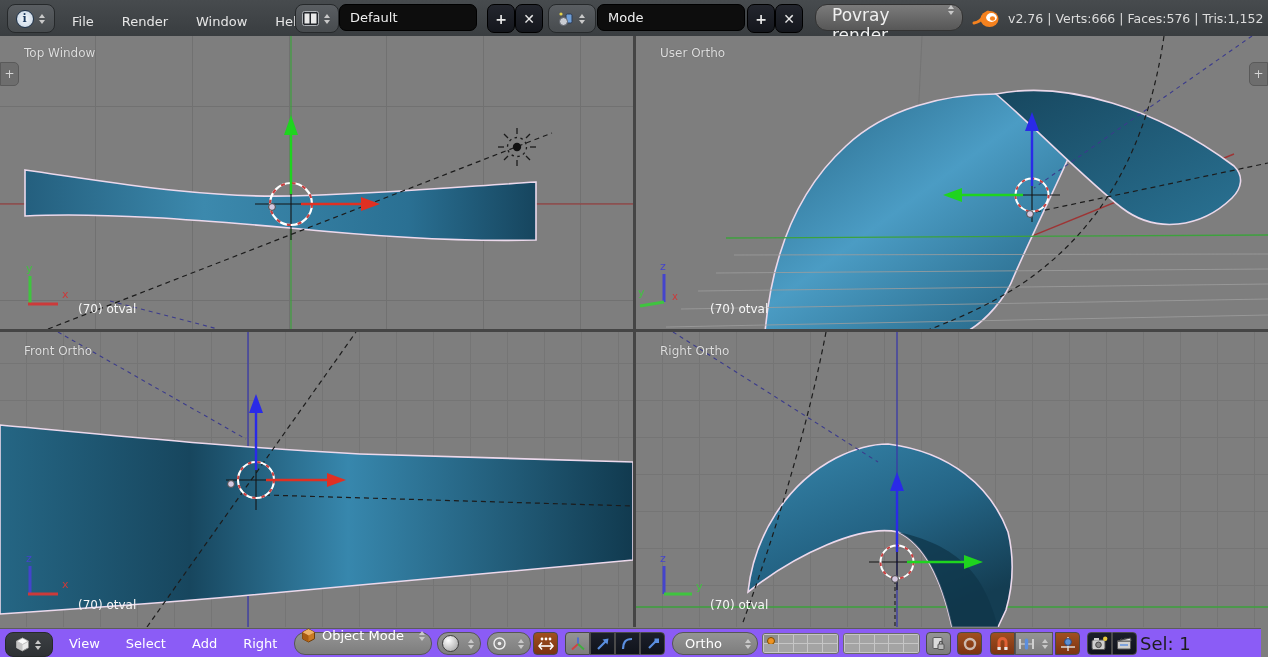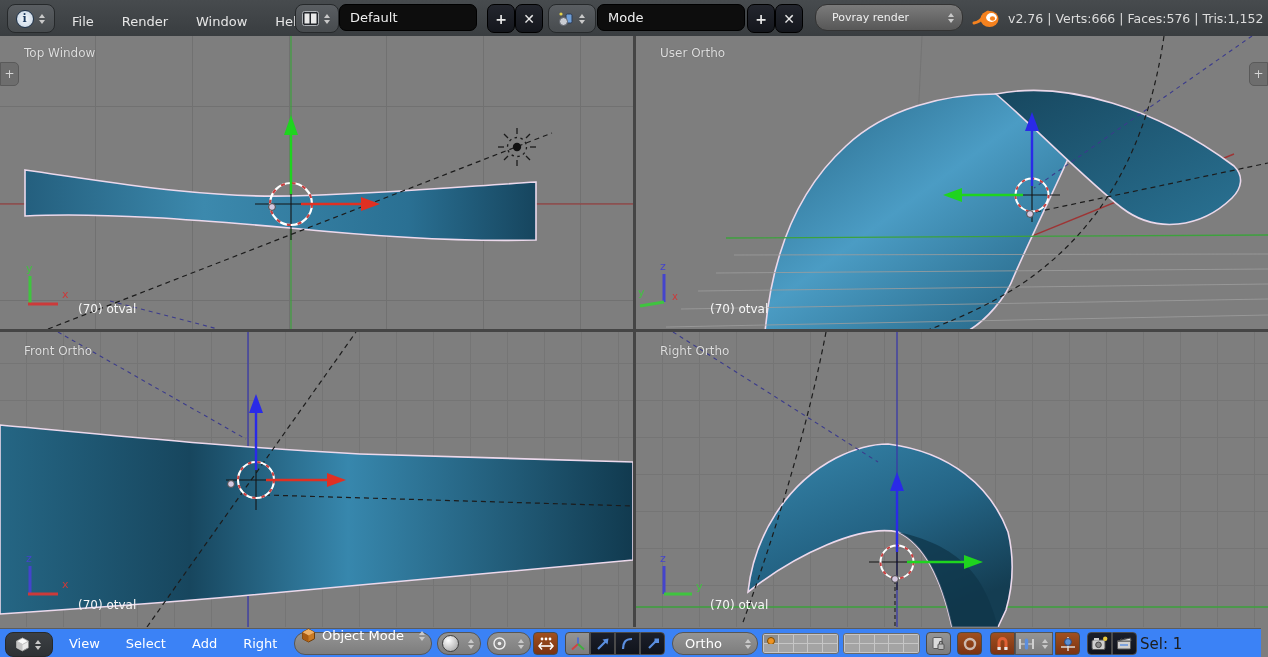--- a/index.html
+++ b/index.html
@@ -14,22 +14,22 @@
     background:linear-gradient(#5a5e62,#474b4e);display:flex;align-items:center;justify-content:center;gap:3px;}
   .spin{display:flex;flex-direction:column;align-items:center;justify-content:center;gap:2px;width:10px;}
   .spin i{display:block;width:0;height:0;border-left:3.5px solid transparent;border-right:3.5px solid transparent;}
   .spin .up{border-bottom:4px solid #c9c9c9;} .spin .dn{border-top:4px solid #c9c9c9;}
   .namefield{position:absolute;top:4px;height:27px;background:#0d0d0d;border:1px solid #000;border-radius:7px;
     color:#efefef;font-size:13px;display:flex;align-items:center;padding:0 10px;box-sizing:border-box;}
   .sqbtn{position:absolute;top:4px;width:26px;height:27px;background:linear-gradient(#23262e,#14161c);
     border:1px solid #000;border-radius:7px;color:#e8e8e8;font-size:14px;font-weight:bold;
     display:flex;align-items:center;justify-content:center;}
   #engine-dropdown{position:absolute;left:815px;top:4px;width:148px;height:27px;border-radius:12px;
-    background:linear-gradient(#7b7b7b,#575757);border:1px solid #333;display:flex;align-items:center;
-    color:#f0f0f0;font-size:11px;padding:0 6px 0 16px;box-sizing:border-box;justify-content:space-between;}
+    background:linear-gradient(#7b7b7b,#575757);border:1px solid #333;display:flex;align-items:flex-start;
+    color:#f0f0f0;font-size:17px;padding:0 6px 0 16px;box-sizing:border-box;justify-content:space-between;}
   #stats{position:absolute;left:1008px;top:0;height:36px;display:flex;align-items:center;color:#dcdcdc;font-size:12.5px;}
   .info-circ{width:16px;height:16px;border-radius:50%;background:radial-gradient(#f4f8fc,#c3d2e2);
     border:1px solid #20344c;color:#1c3a5e;font:bold 11px "DejaVu Serif",serif;display:flex;align-items:center;justify-content:center;}
   
   .vp{position:absolute;background-color:#7e7e7e;overflow:hidden;}
   .vp svg{position:absolute;left:0;top:0;}
   .vp-label{position:absolute;color:#dedede;font-size:12px;text-shadow:0 0 1px #555;}
   .obj-label{position:absolute;color:#f5f5f5;font-size:12px;}
   .grid-coarse{background-image:
      repeating-linear-gradient(to right,transparent 0 96px,#717171 96px 97px),
@@ -38,38 +38,38 @@
   .grid-fine{background-image:
      repeating-linear-gradient(to right,transparent 0 36px,#757575 36px 37px),
      repeating-linear-gradient(to bottom,transparent 0 36px,#757575 36px 37px),
      repeating-linear-gradient(to right,transparent 0 184px,#6c6c6c 184px 185px);
      background-position:-10px -5px;}
   .divider-v{position:absolute;left:633px;top:36px;width:3px;height:591px;background:#454545;}
   .divider-h{position:absolute;left:0;top:329px;width:1268px;height:3px;background:#454545;}
   .expand-tab{position:absolute;width:17px;height:22px;background:#6d6d6d;border:1px solid #5a5a5a;
     color:#d5d5d5;font-size:12px;display:flex;align-items:center;justify-content:center;}
   
-  #toolbar{position:absolute;left:0;top:628px;width:1261px;height:29px;background:#3b82f6;
+  #toolbar{position:absolute;left:0;top:628px;width:1261px;height:29px;background:#8b5cf6;
     border-top:1px solid #5c5c5c;}
   .tmenu{position:absolute;top:0;height:29px;display:flex;align-items:center;color:#fff;font-size:13px;}
   .tmenu span{padding:0 13px;cursor:default;}
   .tdrop{position:absolute;top:3px;height:23px;border-radius:11px;background:linear-gradient(#949494,#7d7d7d);
     border:1px solid #565656;display:flex;align-items:center;color:#fff;font-size:13px;box-sizing:border-box;}
   .tbtn{position:absolute;top:3px;width:25px;height:23px;display:flex;align-items:center;justify-content:center;
     box-sizing:border-box;border:1px solid #4a4a4a;}
   .darkbtn{background:linear-gradient(#1b1f2a,#10131b);}
   .orangebtn{background:linear-gradient(#a0501f,#7c3312);}
   .graybtn{background:linear-gradient(#949494,#7d7d7d);}
   .layergrid{position:absolute;top:4px;width:77px;height:21px;display:grid;grid-template-columns:repeat(5,1fr);
     grid-template-rows:1fr 1fr;gap:1px;background:#c6c6c6;border:1px solid #6a6a6a;border-radius:3px;padding:1px;box-sizing:border-box;}
   .layergrid div{background:#a4a4a4;position:relative;}
   .layergrid div.active{background:#8d8d8d;}
   .layerdot{position:absolute;left:3px;top:2px;width:6px;height:6px;border-radius:50%;
     background:#ef9321;border:1px solid #7a4a00;}
-  #sel-status{position:absolute;left:1140px;top:0;height:29px;display:flex;align-items:center;color:#1d1d1d;font-size:15px;}
+  #sel-status{position:absolute;left:1140px;top:0;height:29px;display:flex;align-items:center;color:#1d1d1d;font-size:18px;}
 </style>
 </head>
 <body>
 
 <div id="app">
 
   <div id="top-header">
     <div class="selbtn" style="left:7px;width:46px;">
       <span class="info-circ">i</span>
       <span class="spin">

